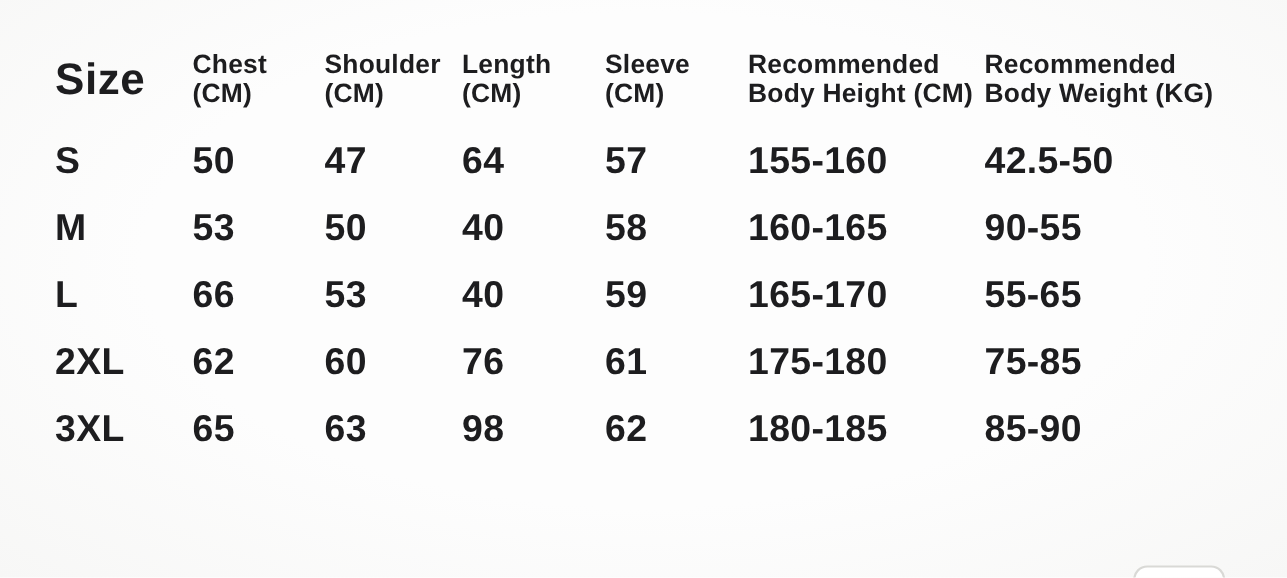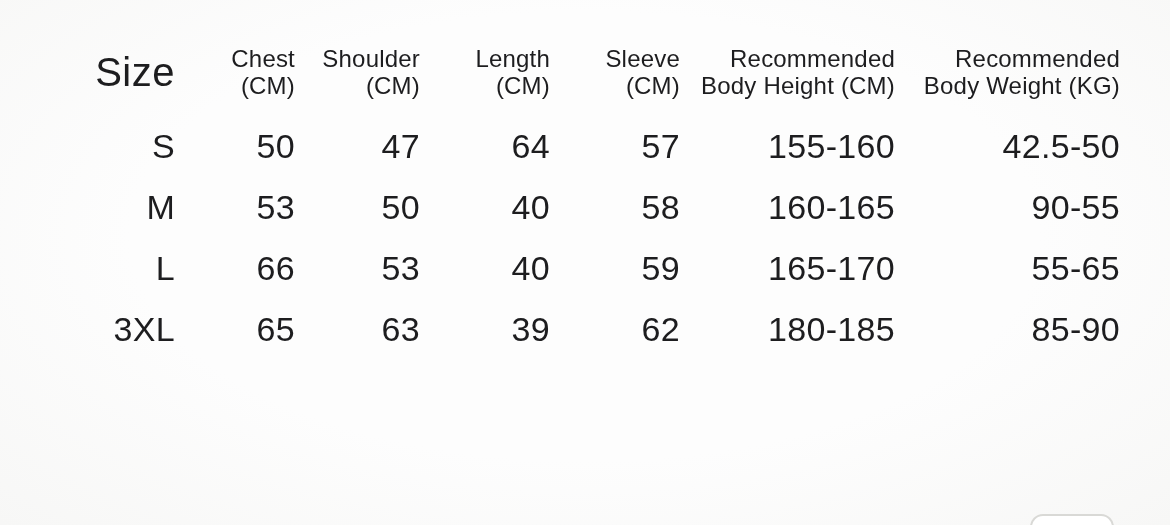--- a/index.html
+++ b/index.html
@@ -22,23 +22,23 @@
     table-layout: fixed;
   }
   col.c0 { width: 125px; }
   col.c1 { width: 120px; }
   col.c2 { width: 125px; }
   col.c3 { width: 130px; }
   col.c4 { width: 130px; }
   col.c5 { width: 215px; }
   col.c6 { width: 225px; }
   th, td {
-    text-align: right;
+    text-align: left;
     vertical-align: middle;
-    font-weight: 400;
+    font-weight: 700;
     padding: 0;
     border: none;
   }
   thead th {
     height: 88px;
     font-size: 24px;
     line-height: 27px;
     letter-spacing: 0.2px;
   }
   thead th.size-head {
@@ -129,24 +129,33 @@
       <tr>
         <td>L</td>
         <td>66</td>
         <td>53</td>
         <td>40</td>
         <td>59</td>
         <td>165-170</td>
         <td>55-65</td>
       </tr>
       <tr>
+        <td>2XL</td>
+        <td>62</td>
+        <td>60</td>
+        <td>76</td>
+        <td>61</td>
+        <td>175-180</td>
+        <td>75-85</td>
+      </tr>
+      <tr>
         <td>3XL</td>
         <td>65</td>
         <td>63</td>
-        <td>39</td>
+        <td>98</td>
         <td>62</td>
         <td>180-185</td>
         <td>85-90</td>
       </tr>
     </tbody>
 </table>
 
 <div class="cropped-pill"></div>
 
 </body></html>

